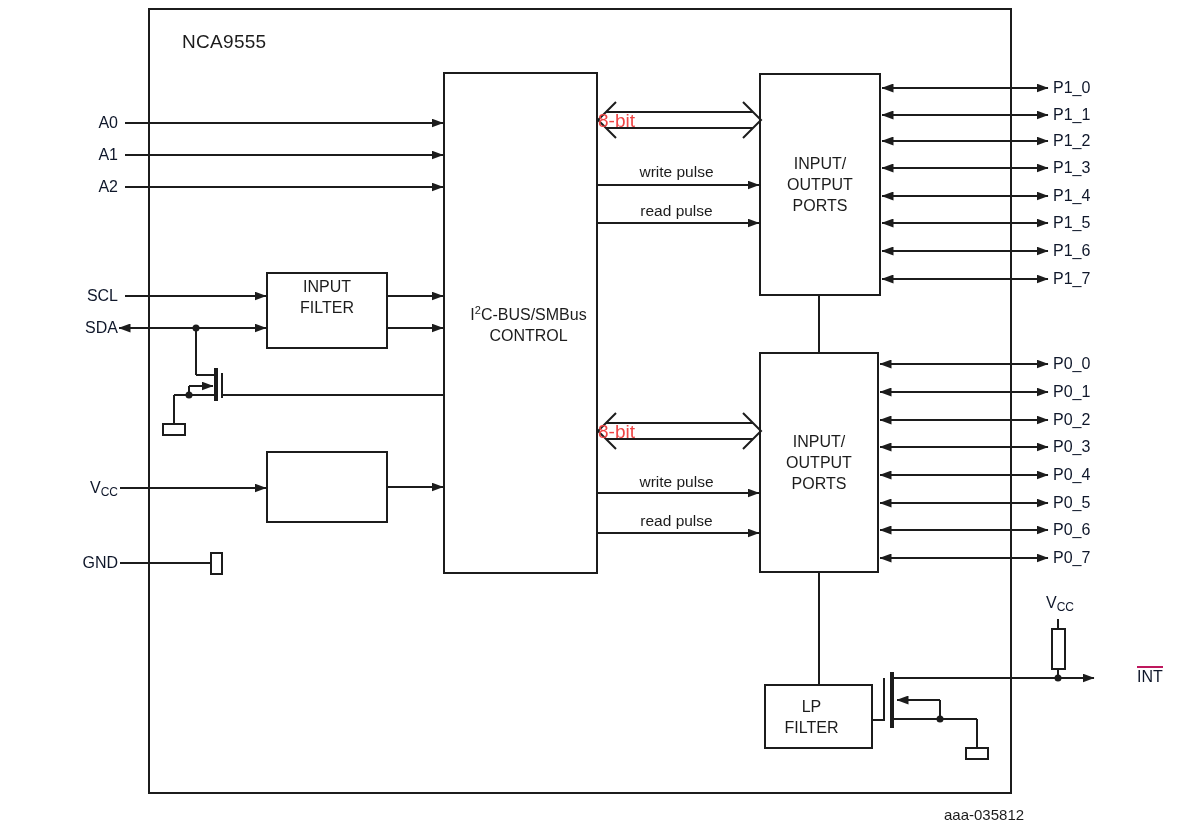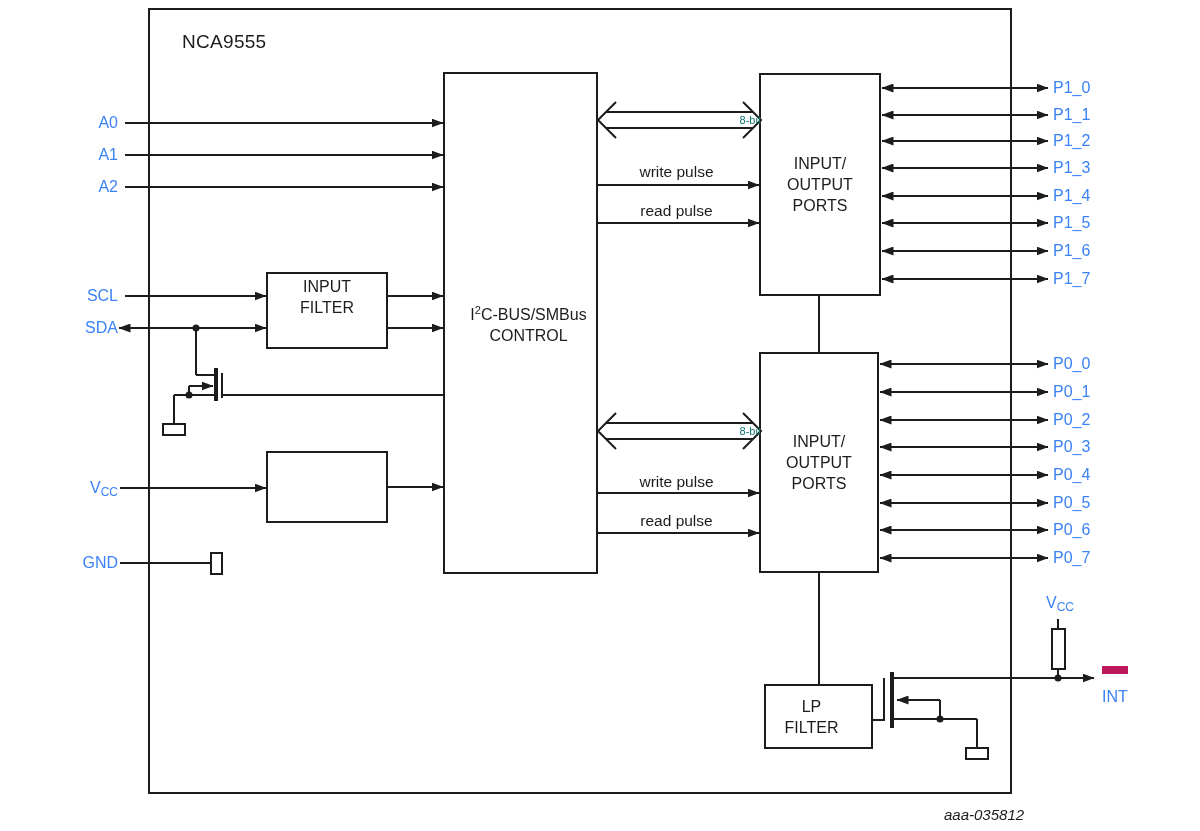--- a/index.html
+++ b/index.html
@@ -1,29 +1,29 @@
 <!DOCTYPE html>
 <html><head>
 <meta charset="utf-8">
 <style>
   html,body{margin:0;padding:0;background:#fff;}
   #stage{position:relative;width:1200px;height:831px;background:#ffffff;overflow:hidden;
          font-family:"Liberation Sans",sans-serif;color:#1c1c1c;}
   #wires{position:absolute;left:0;top:0;}
-  .lbl{position:absolute;font-size:16px;line-height:18px;color:#3b82f6;white-space:nowrap;}
+  .lbl{position:absolute;font-size:16px;line-height:18px;color:#0f172a;white-space:nowrap;}
   .pin-l{left:58px;width:60px;text-align:right;}
   .blocklbl{position:absolute;display:flex;flex-direction:column;align-items:center;
             justify-content:center;text-align:center;font-size:16px;line-height:21px;color:#1c1c1c;}
-  .buslbl{position:absolute;text-align:right;font-size:11px;line-height:17px;color:#0f766e;}
+  .buslbl{position:absolute;text-align:left;font-size:19px;line-height:17px;color:#ef4444;}
   .pulselbl{position:absolute;left:597px;width:159px;text-align:center;font-size:15.5px;line-height:18px;}
   .title{position:absolute;left:182px;top:31px;font-size:19px;font-weight:normal;letter-spacing:.3px;}
-  .watermark{position:absolute;left:944px;top:806px;font-size:15px;font-style:italic;}
+  .watermark{position:absolute;left:944px;top:806px;font-size:15px;}
   .sub{font-size:12px;vertical-align:-3px;}
   .sup{font-size:11px;vertical-align:super;}
-  .overbar{display:inline-block;border-top:8px solid #be185d;padding-top:15px;line-height:16px;}
+  .overbar{display:inline-block;border-top:2px solid #be185d;padding-top:1px;line-height:16px;margin-left:35px;}
 </style>
 </head>
 <body>
 
 <div id="stage">
 
   <svg id="wires" width="1200" height="831" viewBox="0 0 1200 831" fill="none" stroke="#1c1c1c" stroke-width="2">
     <defs>
       <marker id="ah" markerWidth="12" markerHeight="9" refX="11.5" refY="4.5" orient="auto-start-reverse" markerUnits="userSpaceOnUse">
         <path d="M0,0 L12,4.5 L0,9 z" fill="#1c1c1c" stroke="none"></path>

